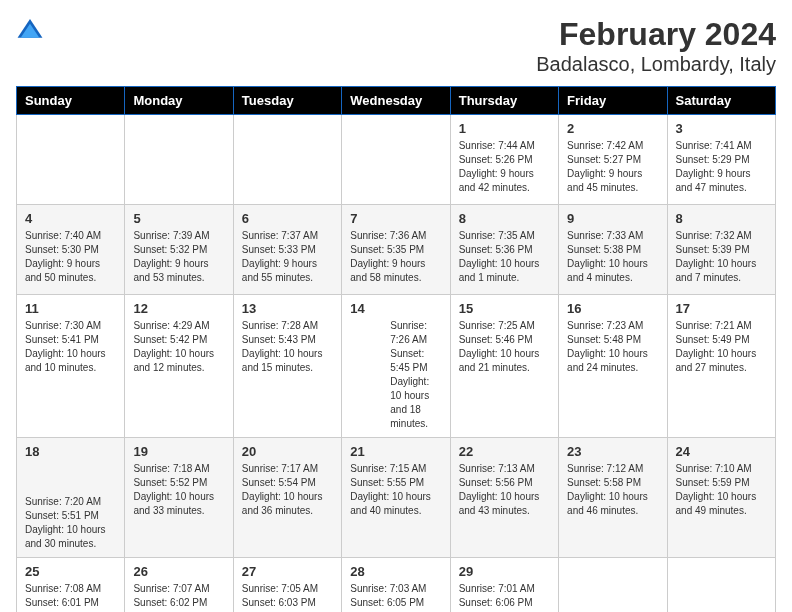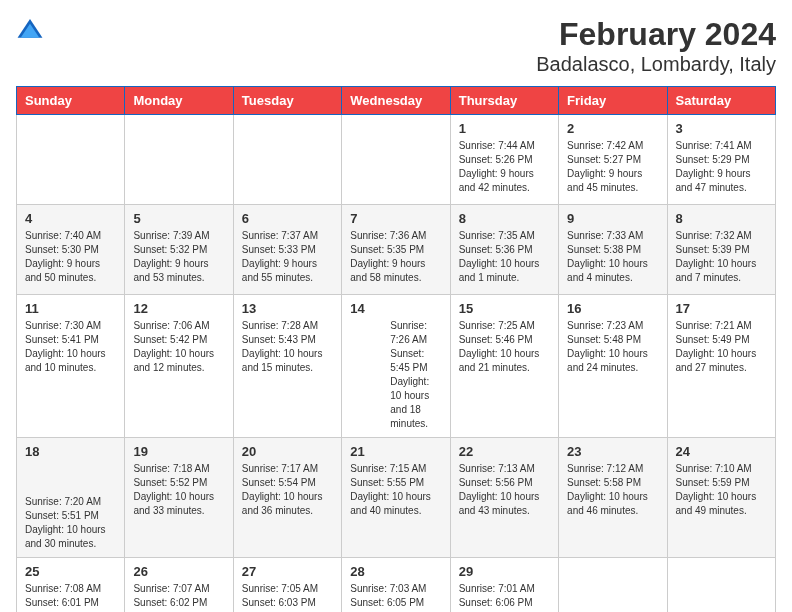--- a/index.html
+++ b/index.html
@@ -42,21 +42,21 @@
     }
     .location-title {
       font-size: 20px;
       color: #333;
     }
     table {
       width: 100%;
       border-collapse: collapse;
     }
     thead tr th {
-      background-color: #ef4444;
+      background-color: #000000;
       color: #fff;
       font-size: 13px;
       font-weight: bold;
       padding: 6px 8px;
       text-align: left;
       border: 1px solid #1565c0;
     }
     tbody tr td {
       vertical-align: top;
       font-size: 11px;
@@ -198,21 +198,21 @@
       <tr>
         <td>
           <span class="day-number">11</span>
           <div class="day-info" style="white-space: pre-line;">Sunrise: 7:30 AM
 Sunset: 5:41 PM
 Daylight: 10 hours
 and 10 minutes.</div>
         </td>
         <td>
           <span class="day-number">12</span>
-          <div class="day-info" style="white-space: pre-line;">Sunrise: 7:06 AM
+          <div class="day-info" style="white-space: pre-line;">Sunrise: 4:29 AM
 Sunset: 5:42 PM
 Daylight: 10 hours
 and 12 minutes.</div>
         </td>
         <td>
           <span class="day-number">13</span>
           <div class="day-info" style="white-space: pre-line;">Sunrise: 7:28 AM
 Sunset: 5:43 PM
 Daylight: 10 hours
 and 15 minutes.</div>

